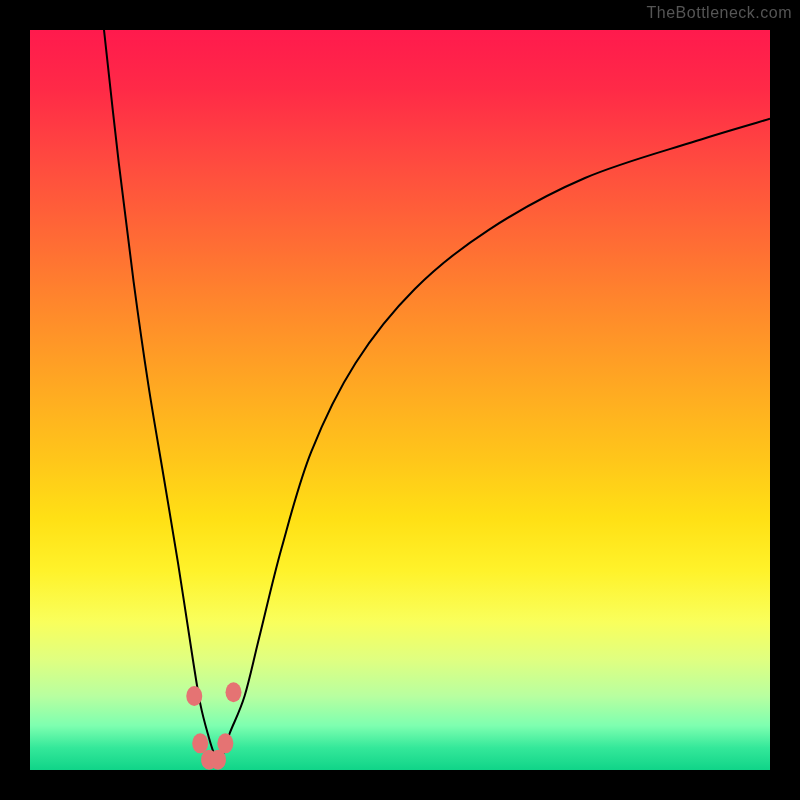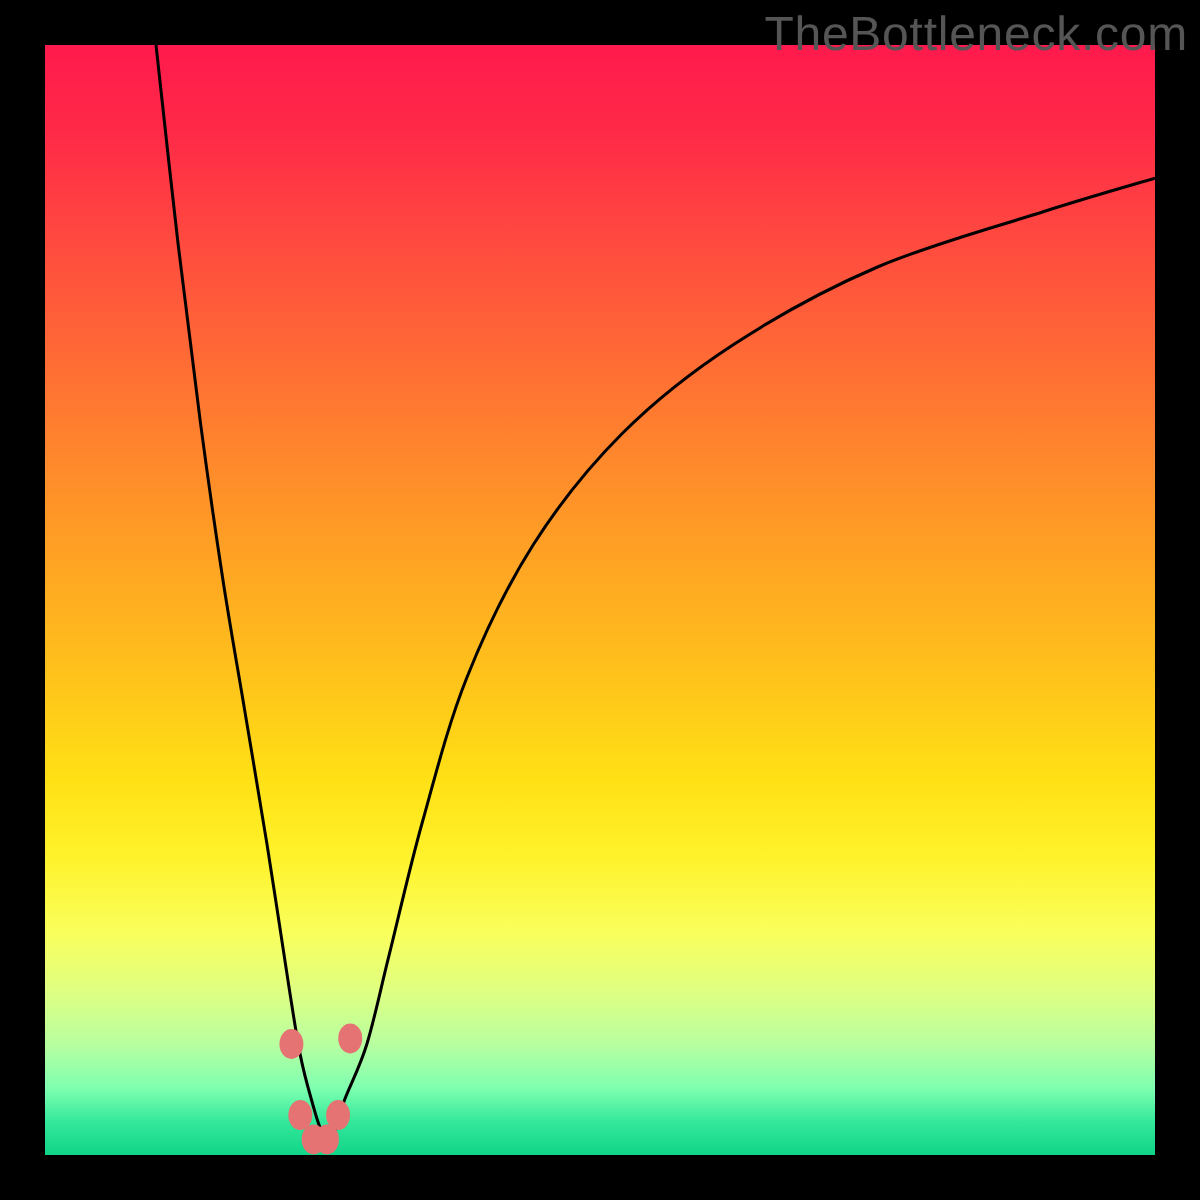--- a/index.html
+++ b/index.html
@@ -40,21 +40,21 @@
       #7effb0 94%,
       #34e89a 97%,
       #10d488 100%
     );
   }
   .watermark {
     position: absolute;
     top: 4px;
     right: 8px;
     color: #555;
-    font-size: 32px;
+    font-size: 16px;
     font-weight: 500;
     letter-spacing: 0.5px;
     pointer-events: none;
     user-select: none;
   }
   svg.curve {
     position: absolute;
     left: 0;
     top: 0;
     width: 740px;

